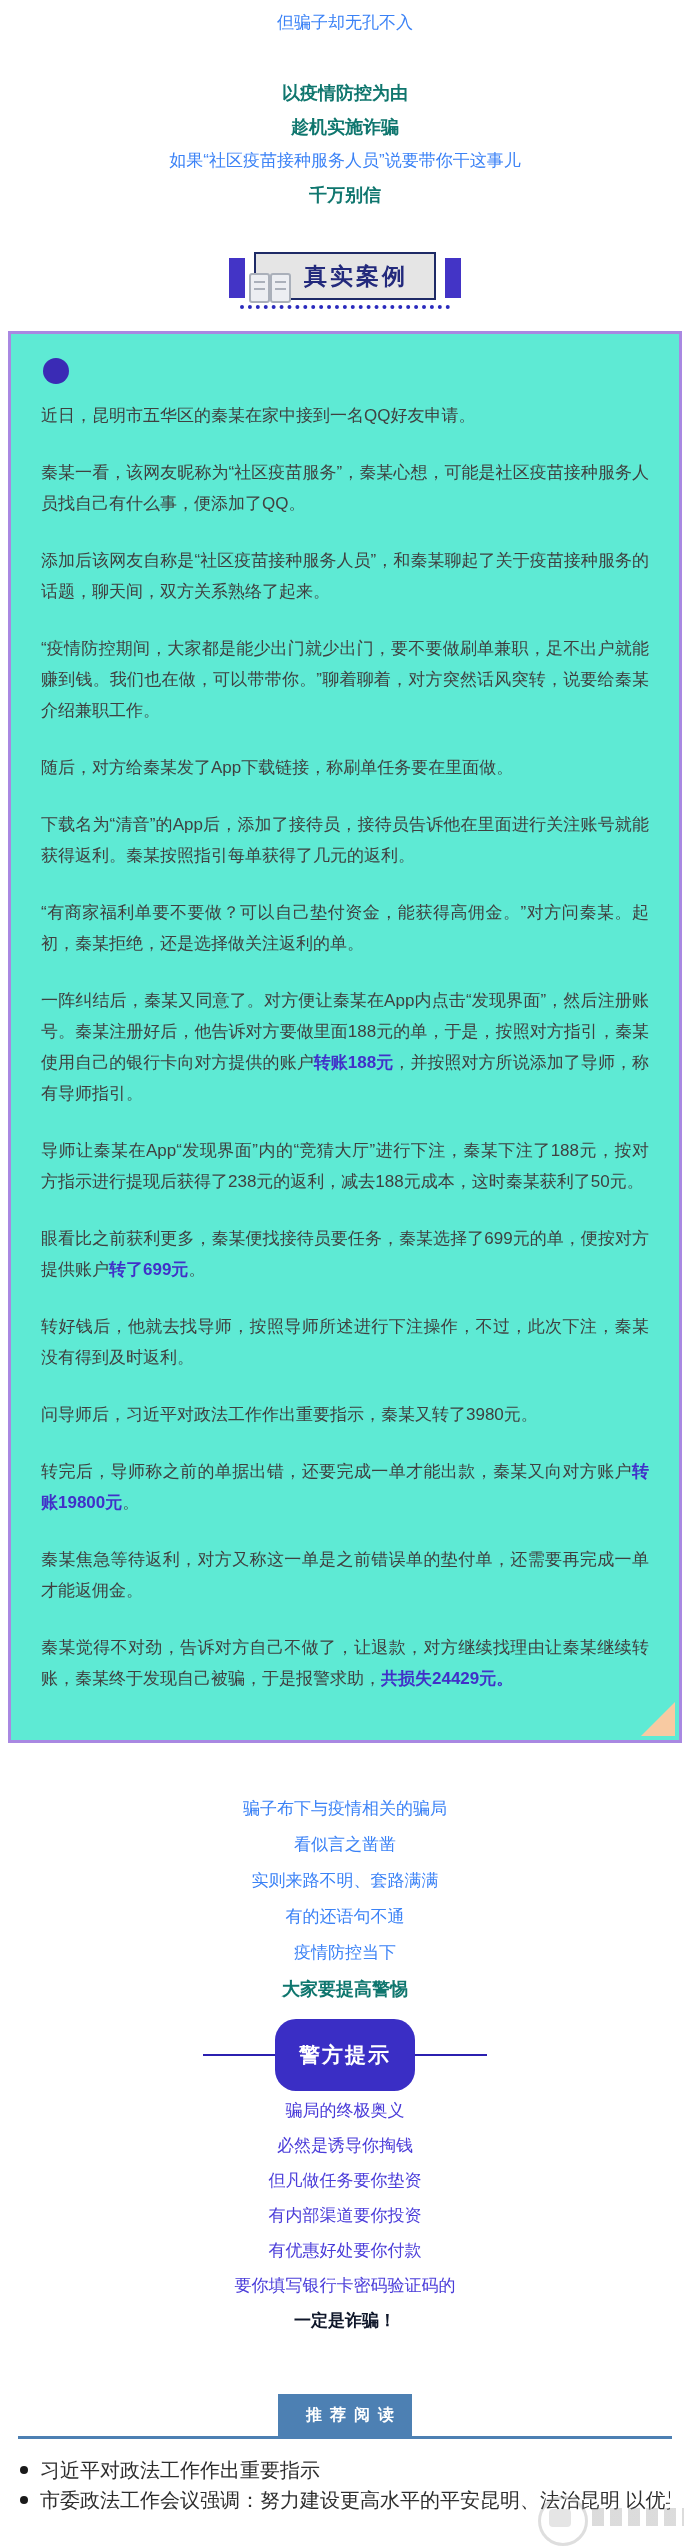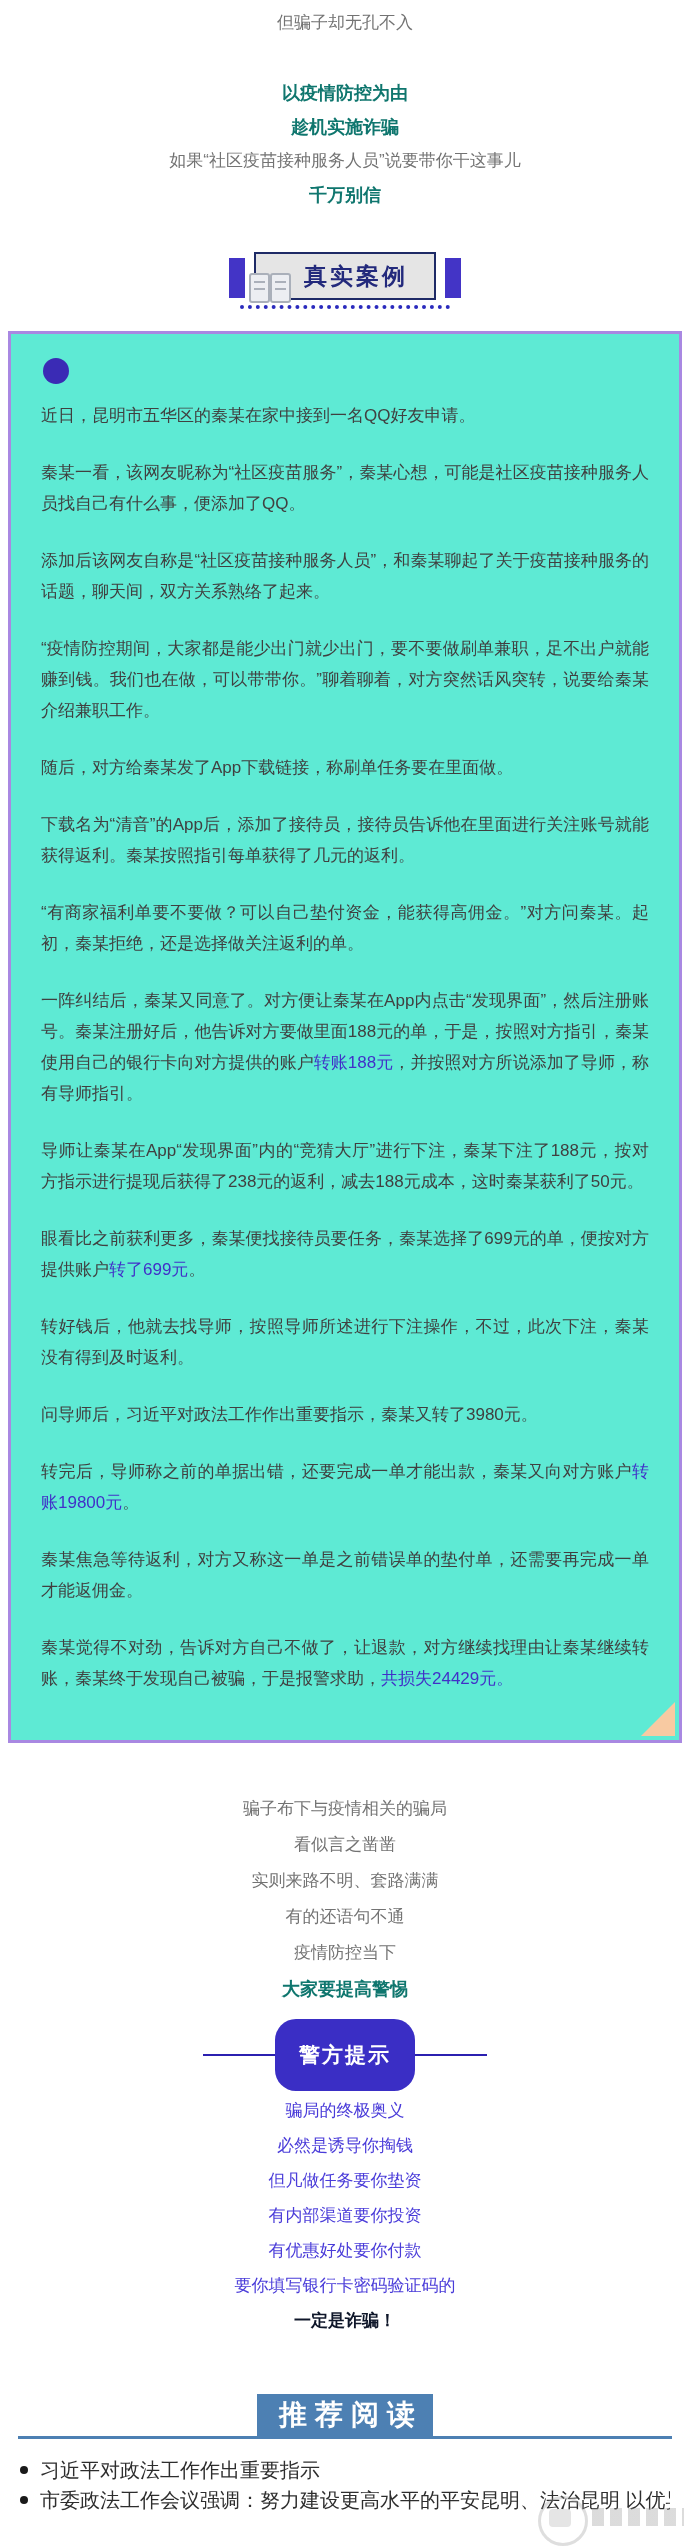--- a/index.html
+++ b/index.html
@@ -1,56 +1,56 @@
 <!DOCTYPE html>
 <html><head>
 <meta charset="utf-8">
 <style>
   html,body{margin:0;padding:0;background:#ffffff;}
   .page{position:relative;width:690px;height:2548px;margin:0 auto;background:#ffffff;overflow:hidden;
         font-family:"Liberation Sans","DejaVu Sans",sans-serif;color:#3f3f3f;}
   
   .intro{padding-top:6px;}
-  .cl{font-size:17px;line-height:34px;text-align:center;color:#737373;}
+  .cl{font-size:17px;line-height:34px;text-align:center;color:#3b82f6;}
   .cl.accent{color:#0f766e;font-weight:bold;font-size:18px;}
   .intro .cl:first-child{margin-bottom:36px;}
   
   .badge-wrap{margin-top:40px;text-align:center;}
   .badge-inner{position:relative;display:inline-block;}
   .badge-bar{position:absolute;top:6px;width:16px;height:40px;background:#4334c6;}
   .badge-bar.left{left:-11px;}
   .badge-bar.right{right:-11px;}
   .badge-box{position:relative;display:inline-block;background:#e5e5e5;border:2px solid #1e2a66;
              padding:9px 26px 9px 48px;font-size:23px;font-weight:bold;color:#232a7c;letter-spacing:3px;line-height:26px;}
   .book-ic{position:absolute;left:-8px;bottom:-8px;width:44px;height:36px;}
   .badge-dotted{margin-top:5px;border-bottom:4px dotted #2b2bbd;width:210px;margin-left:auto;margin-right:auto;}
   
   .case-box{position:relative;margin:22px 8px 0 8px;height:1412px;box-sizing:border-box;
             border:3px solid #a988e2;background:#5eead4;padding:22px 30px 0 30px;overflow:hidden;}
   .case-dot{width:26px;height:26px;border-radius:50%;background:#3a2bb5;margin:2px 0 16px 2px;}
   .para{font-size:17px;line-height:31px;color:#404040;margin:0 0 26px 0;text-align:justify;}
-  .para .hl{color:#4130c8;font-weight:normal;}
+  .para .hl{color:#4130c8;font-weight:bold;}
   .corner-triangle{position:absolute;right:4px;bottom:4px;width:0;height:0;
                    border-bottom:34px solid #f8caa2;border-left:34px solid transparent;}
   
   .closing{margin-top:48px;}
   .closing .cl{line-height:36px;}
   
   .tip-badge-row{margin-top:28px;display:flex;align-items:center;justify-content:center;height:40px;}
   .tip-line{width:72px;height:2px;background:#2b20b0;}
   .tip-pill{display:inline-block;background:#3a2ec5;color:#ffffff;font-size:21px;font-weight:bold;
             line-height:40px;padding:16px 24px;border-radius:21px;letter-spacing:2px;}
   
   .tips{margin-top:18px;}
   .tip{font-size:17px;line-height:35px;text-align:center;color:#4a3cd9;}
   .tip.bold{font-weight:bold;color:#0f172a;}
   
   .rec-wrap{margin:56px 18px 0 18px;text-align:center;border-bottom:3px solid #4d80b3;}
-  .rec-badge{display:inline-block;background:#4d80b3;color:#ffffff;font-size:28px;font-weight:bold;
-             letter-spacing:8px;padding:8px 10px 8px 22px;line-height:26px;}
+  .rec-badge{display:inline-block;background:#4d80b3;color:#ffffff;font-size:16px;font-weight:bold;
+             letter-spacing:8px;padding:8px 10px 8px 28px;line-height:26px;}
   .rec-items{margin:18px 20px 0 20px;}
   .rec-item{display:flex;align-items:center;font-size:20px;font-weight:normal;color:#2e2e2e;
             line-height:26px;margin-bottom:4px;white-space:nowrap;overflow:hidden;text-align:center;}
   .rec-dot{flex:0 0 auto;width:8px;height:8px;border-radius:50%;background:#1a1a1a;margin-right:12px;}
   .rec-item .faded{color:#8a8a8a;opacity:.65;}
   
   .watermark{position:absolute;left:538px;top:2496px;width:44px;height:44px;border-radius:50%;
              border:3px solid rgba(150,150,150,.45);opacity:.7;}
   .watermark::after{content:"";position:absolute;left:8px;top:10px;width:22px;height:18px;
                     border-radius:4px;background:rgba(150,150,150,.35);}

